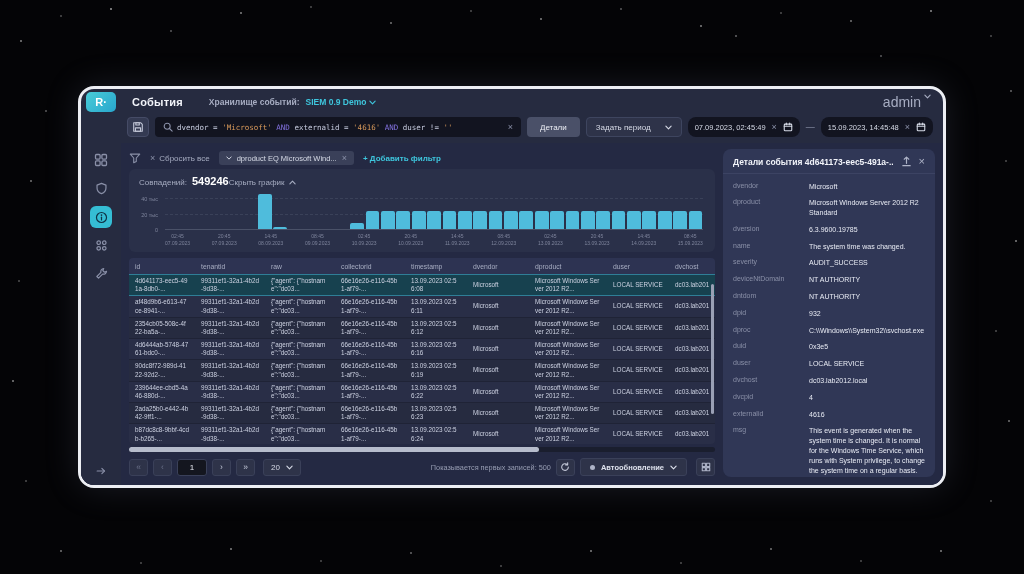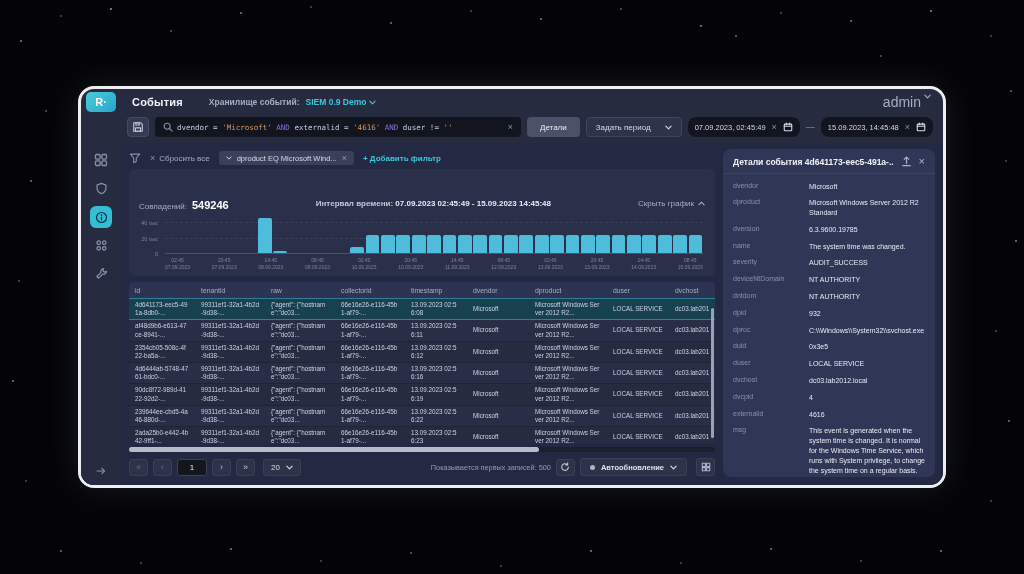--- a/index.html
+++ b/index.html
@@ -67,21 +67,21 @@
   .side-bottom { position:absolute; bottom:8px; color:#8a90a8; }
 
   .main { flex:1; display:flex; flex-direction:column; padding:6px 8px; min-width:0; }
   .frow { height:18px; display:flex; align-items:center; gap:9px; flex-shrink:0; }
   .reset { display:flex; align-items:center; gap:4px; font-size:8px; color:#a7adc2; }
   .chip { display:flex; align-items:center; gap:5px; background:#3a4059; border-radius:3px;
     padding:2.5px 7px; font-size:7.5px; color:#d6dae6; }
   .addf { font-size:8px; font-weight:bold; color:#3ec6dd; }
 
   .chart-card { background:#2a3049; border-radius:6px; padding:6px 10px 4px; margin-top:2px; flex-shrink:0; }
-  .chead { display:flex; align-items:flex-start; font-size:8px;margin-top:24px; }
+  .chead { display:flex; align-items:flex-end; font-size:8px; }
   .cmatches { display:flex; align-items:baseline; gap:5px; }
   .cmatches .lb { color:#a7adc2; }
   .cmatches .val { color:#fff; font-weight:bold; font-size:11px; }
   .cinterval { flex:1; text-align:center; color:#c3c8d8; font-weight:bold; }
   .cinterval .val { color:#e8ebf4; }
   .ctoggle { color:#a7adc2; display:flex; align-items:center; gap:4px; }
   .chart-area { position:relative; height:58px; margin-top:3px; }
   .yax { position:absolute; left:0; top:0; width:22px; height:40px; }
   .ytick { position:absolute; right:3px; transform:translateY(-50%); font-size:5.5px; color:#7e849c; white-space:nowrap; }
   .ytick:nth-child(1){ top:9px; } .ytick:nth-child(2){ top:25px; } .ytick:nth-child(3){ top:40px; }
@@ -276,24 +276,20 @@
         </div>
         <div class="addf">+ Добавить фильтр</div>
       </div>
 
       <div class="chart-card">
         <div class="chead">
           <div class="cmatches">
             <span class="lb">Совпадений:</span>
             <span class="val">549246</span>
           </div>
-          <div class="cinterval">
-            <span>Интервал времени:</span>
-            <span class="val">07.09.2023 02:45:49 - 15.09.2023 14:45:48</span>
-          </div>
           <div class="ctoggle">
             <span>Скрыть график</span>
             <svg class="ic" width="7" height="5" viewBox="0 0 8 5">
                 <polyline points="1,4 4,1 7,4"></polyline>
               </svg>
           </div>
         </div>
         <div class="chart-area">
           <div class="yax">
               <div class="ytick">40 тыс</div>

